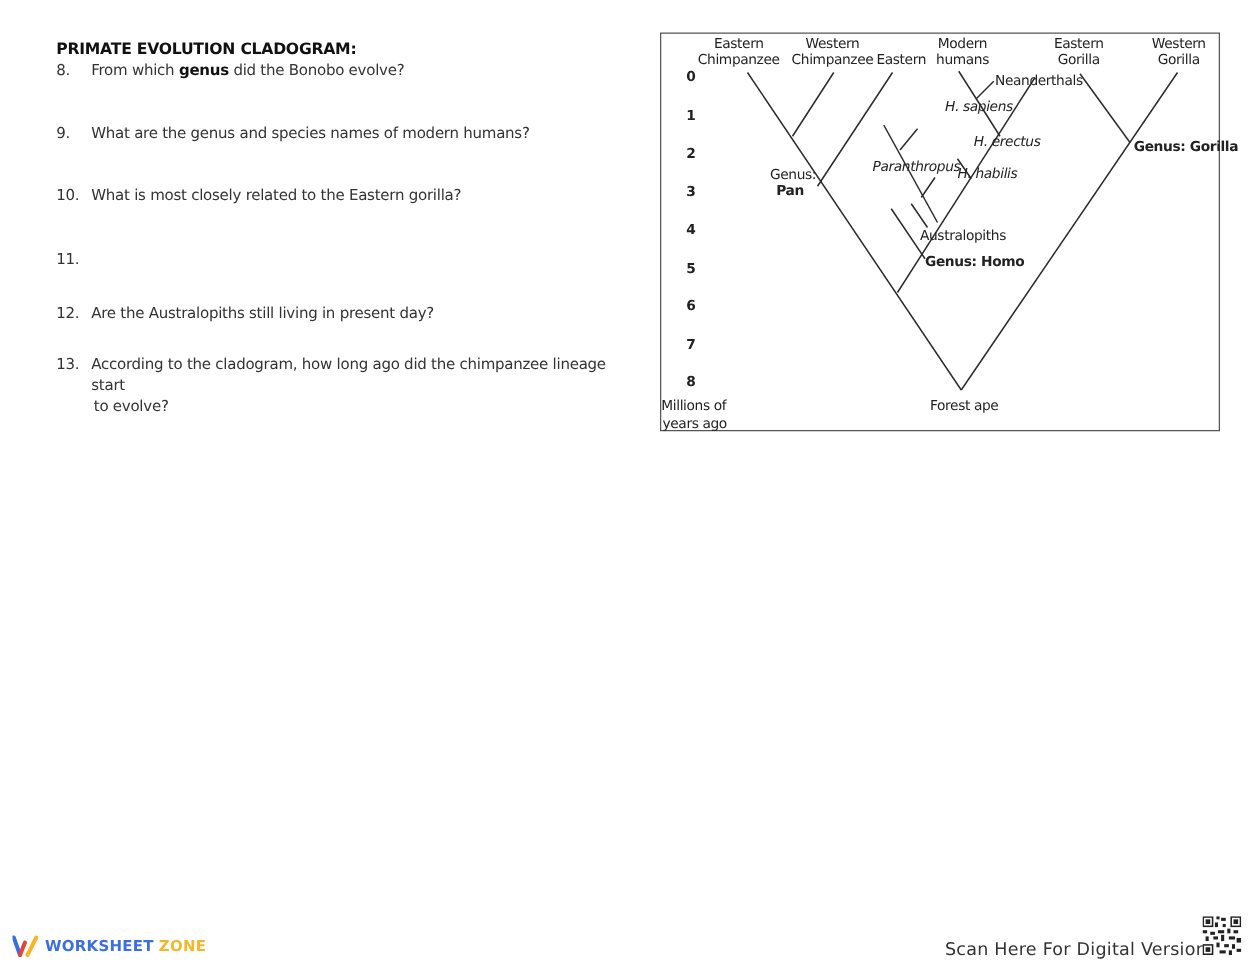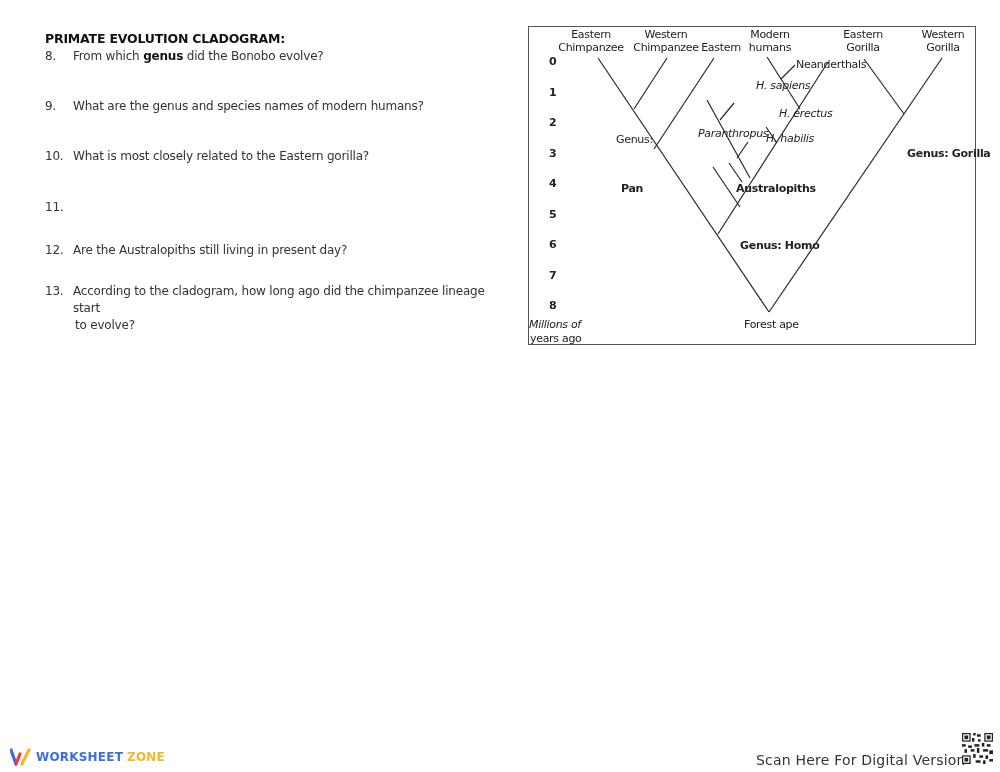--- a/index.html
+++ b/index.html
@@ -7,21 +7,21 @@
   .abs { position:absolute; }
   .title { left:45px; top:31px; font-size:12.5px; font-weight:bold; color:#111; letter-spacing:-0.2px; }
   .q { font-size:12px; color:#333; letter-spacing:-0.2px; line-height:17px; }
   .q .num { position:absolute; left:0; top:0; }
   .q .txt { position:absolute; left:28px; top:0; width:440px; }
   .q b { color:#111; }
   .diagram { left:528px; top:26px; width:448px; height:319px; border:1px solid #555; box-sizing:border-box; }
   svg.lines { position:absolute; left:0; top:0; }
   .lab { position:absolute; font-size:11px; color:#222; line-height:13px; text-align:center; white-space:nowrap; letter-spacing:-0.3px; }
   .lab.it { font-style:italic; }
-  .lab.bold { font-weight:bold;margin-top:36px; }
+  .lab.bold { font-weight:bold; }
   .tick { position:absolute; font-size:11px; color:#222; font-weight:bold; }
   .footer-logo { left:10px; top:748px; display:flex; align-items:center; gap:4px;text-align:center; }
   .logo-text { font-size:12px; font-weight:bold; letter-spacing:0.2px; }
   .scan { left:756px; top:752px; font-size:14px; color:#333; letter-spacing:0.2px; }
   .qr { left:962px; top:733px; width:31px; height:31px; }
 </style>
 </head>
 <body>
 
 <div class="abs title">PRIMATE EVOLUTION CLADOGRAM:</div>
@@ -81,36 +81,36 @@
     <div class="lab " style="top: 41px; left: 710px; width: 120px;">humans</div>
     <div class="lab " style="top: 28px; left: 803px; width: 120px;">Eastern</div>
     <div class="lab " style="top: 41px; left: 803px; width: 120px;">Gorilla</div>
     <div class="lab " style="top: 28px; left: 883px; width: 120px;">Western</div>
     <div class="lab " style="top: 41px; left: 883px; width: 120px;">Gorilla</div>
     <div class="lab " style="top: 58px; left: 796px; text-align: left;">Neanderthals</div>
     <div class="lab it" style="top: 79px; left: 756px; text-align: left;">H. sapiens</div>
     <div class="lab it" style="top: 107px; left: 779px; text-align: left;">H. erectus</div>
     <div class="lab it" style="top: 127px; left: 698px; text-align: left;">Paranthropus</div>
     <div class="lab it" style="top: 132px; left: 766px; text-align: left;">H. habilis</div>
-    <div class="lab " style="top: 182px; left: 736px; text-align: right; font-weight: bold;">Australopiths</div>
+    <div class="lab " style="top: 182px; left: 736px; text-align: right;">Australopiths</div>
     <div class="lab bold" style="top: 203px; left: 740px; text-align: left;">Genus: Homo</div>
     <div class="lab " style="top: 133px; left: 616px; text-align: left;">Genus:</div>
     <div class="lab bold" style="top: 146px; left: 621px; text-align: left;">Pan</div>
     <div class="lab bold" style="top: 111px; left: 907px; text-align: left;">Genus: Gorilla</div>
     <div class="lab " style="top: 318px; left: 744px; text-align: left;">Forest ape</div>
     <div class="tick" style="left: 549px; top: 55px;">0</div>
     <div class="tick" style="left: 549px; top: 85.5px;">1</div>
     <div class="tick" style="left: 549px; top: 116px;">2</div>
     <div class="tick" style="left: 549px; top: 146.5px;">3</div>
     <div class="tick" style="left: 549px; top: 177px;">4</div>
     <div class="tick" style="left: 549px; top: 207.5px;">5</div>
     <div class="tick" style="left: 549px; top: 238px;">6</div>
     <div class="tick" style="left: 549px; top: 268.5px;">7</div>
     <div class="tick" style="left: 549px; top: 299px;">8</div>
-    <div class="lab " style="top: 318px; left: 529px; text-align: left; font-style: italic;">Millions of</div>
+    <div class="lab " style="top: 318px; left: 529px; text-align: left;">Millions of</div>
     <div class="lab " style="top: 332px; left: 530px; text-align: left;">years ago</div>
   </div>
 
 <div class="abs footer-logo">
   <svg width="22" height="18" viewBox="0 0 22 18">
     <path d="M1 2 L6 16" stroke="#3b6fe0" stroke-width="3.2" stroke-linecap="round"></path>
     <path d="M6 16 L10 6" stroke="#e8413c" stroke-width="3.2" stroke-linecap="round"></path>
     <path d="M12 16 L19 2" stroke="#f5b72a" stroke-width="3.2" stroke-linecap="round"></path>
   </svg>
   <span class="logo-text" style="color:#3b6fe0">WORKSHEET</span>

